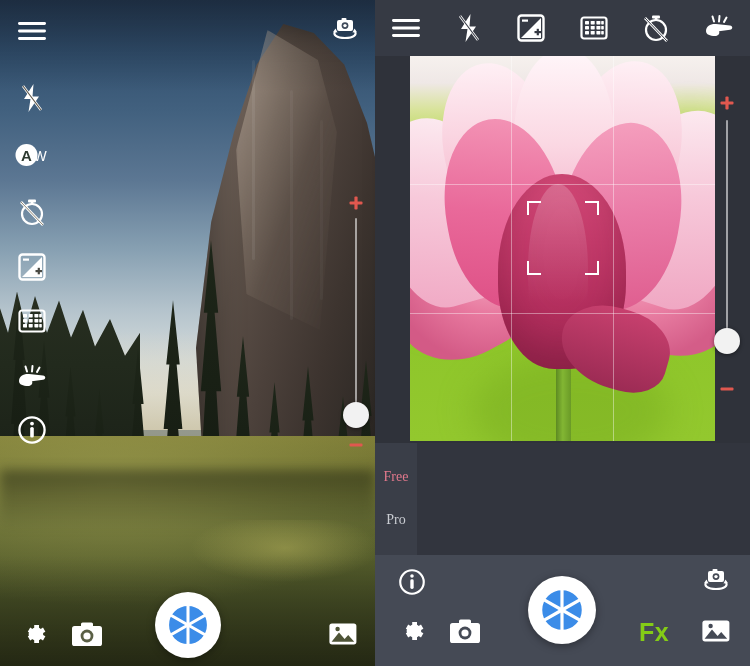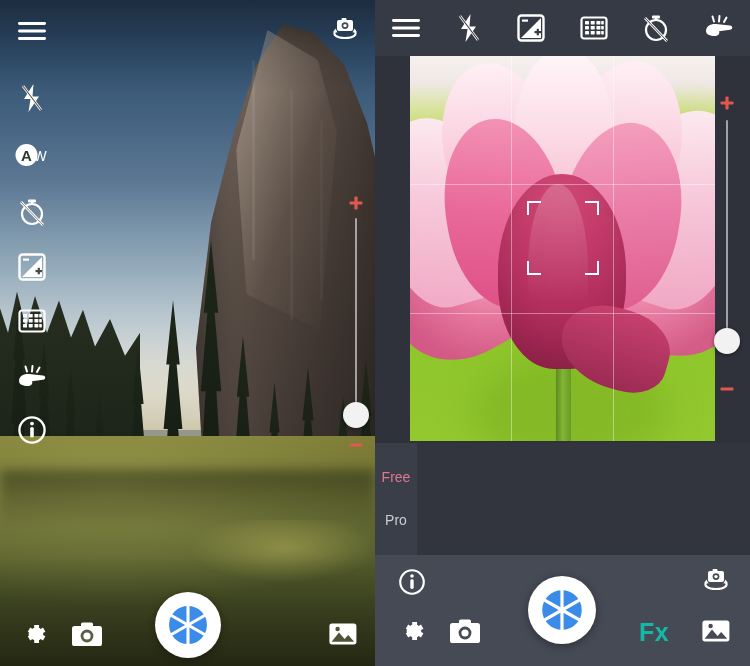--- a/index.html
+++ b/index.html
@@ -144,21 +144,21 @@
   .reticle .bl { left:0; bottom:0; border-right:none; border-top:none; }
   .reticle .br { right:0; bottom:0; border-left:none; border-top:none; }
 
   
   .rp-filters {
     position:absolute; left:0; top:443px; width:375px; height:112px;
     background:#32353e; display:flex; align-items:stretch;
   }
   .fl-tabs {
     width:42px; display:flex; flex-direction:column; justify-content:space-around;
-    align-items:center; background:#3a3e48; padding:12px 0 14px;
+    align-items:center; background:#3a3e48; padding:12px 0 14px;font-family:Liberation Serif, serif;
   }
   .fl-tab { font-size:14px; cursor:pointer; line-height:1; }
   .fl-tab.free { color:#e2788c; }
   .fl-tab.pro  { color:#c9ccd2; }
   .fl-list { flex:1; display:flex; align-items:flex-start; padding:10px 0 0 6px; overflow:hidden; position:relative; }
   .fl-item { width:94px; flex:0 0 94px; display:flex; flex-direction:column; align-items:center; cursor:pointer; }
   .fl-thumb {
     width:64px; height:64px; border-radius:50%; border:3px solid #fff; overflow:hidden;
     position:relative;
   }
@@ -193,21 +193,21 @@
 
   
   .rp-bottom {
     position:absolute; left:0; bottom:0; width:375px; height:111px; background:#454a55;
   }
   .rp-info  { left:22px; top:12px; width:30px; height:30px; }
   .rp-swap  { right:18px; top:12px; width:32px; height:28px; }
   .rp-gear  { left:22px; bottom:20px; width:30px; height:30px; }
   .rp-cam   { left:74px; bottom:22px; width:32px; height:26px; }
   .rp-fx    { right:78px; bottom:20px; width:36px; height:28px;
-              color:#14b8a6; font-size:25px; font-weight:bold; letter-spacing:.5px; }
+              color:#84cc16; font-size:25px; font-weight:bold; letter-spacing:.5px; }
   .rp-gal   { right:18px; bottom:22px; width:32px; height:26px; }
   .rp-shutter { left:153px; bottom:22px; width:68px; height:68px; }
 
   .rp-slider { right:12px; }
 </style>
 </head>
 <body>
 
 <div id="root">
 

